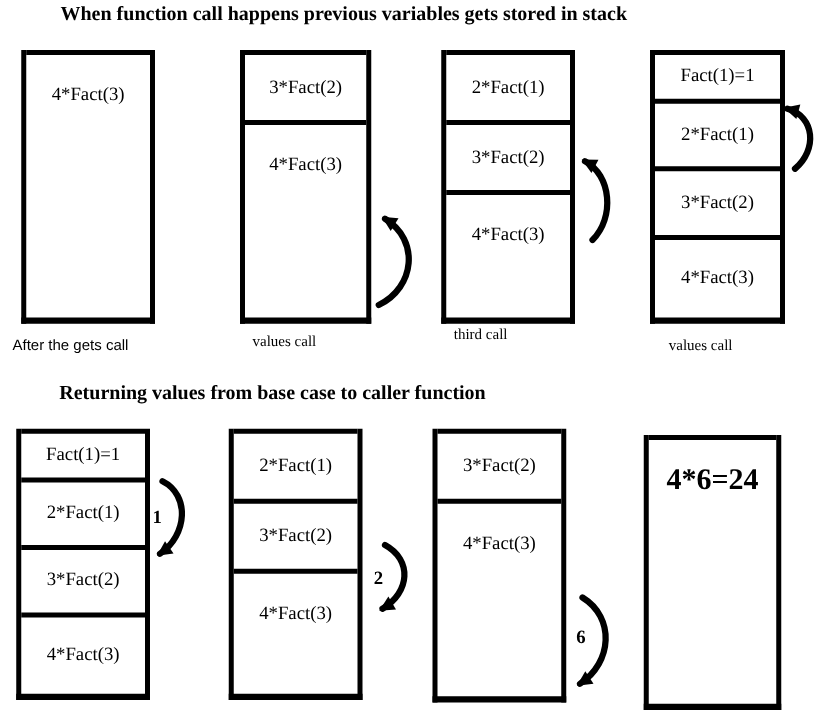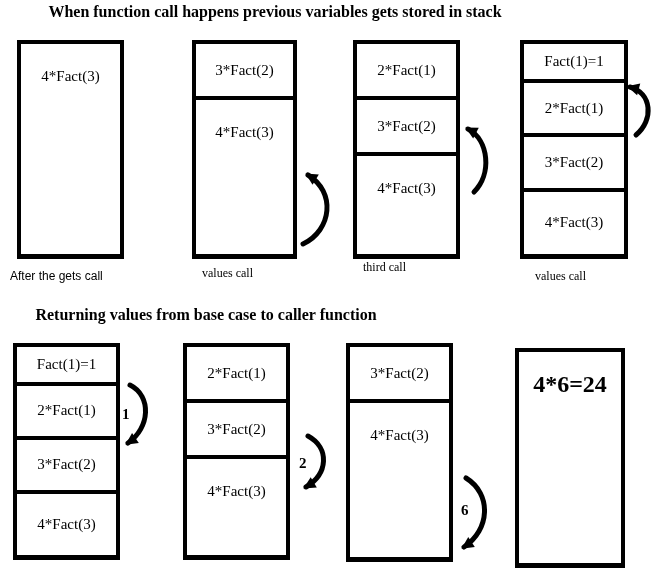--- a/index.html
+++ b/index.html
@@ -15,21 +15,21 @@
   .title{
     position:absolute;
     font-family:"Liberation Serif", serif;
     font-weight:bold;
     font-size:16px;
     text-align:center;
     color:#000;
     white-space:nowrap;
   }
   .title-top{left:0;top:3px;width:550px;}
-  .title-bottom{left:0;top:306px;width:412px;}
+  .title-bottom{left:12px;top:306px;width:412px;}
   .stack{
     position:absolute;
     box-sizing:border-box;
     border-left:4px solid #000;
     border-right:4px solid #000;
     border-bottom:5px solid #000;
     background:#fff;
   }
   .cells{
     display:flex;

